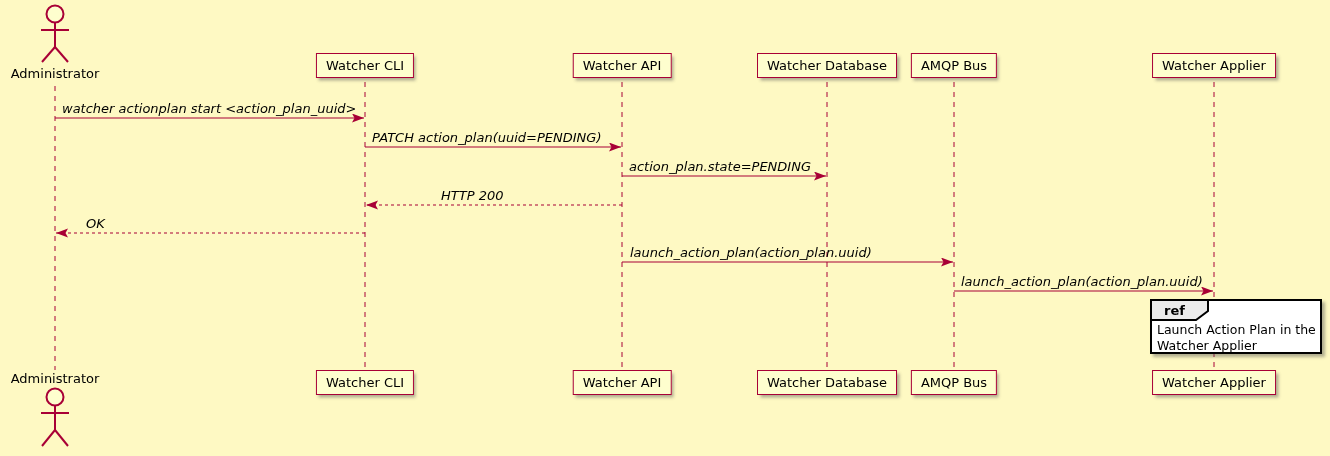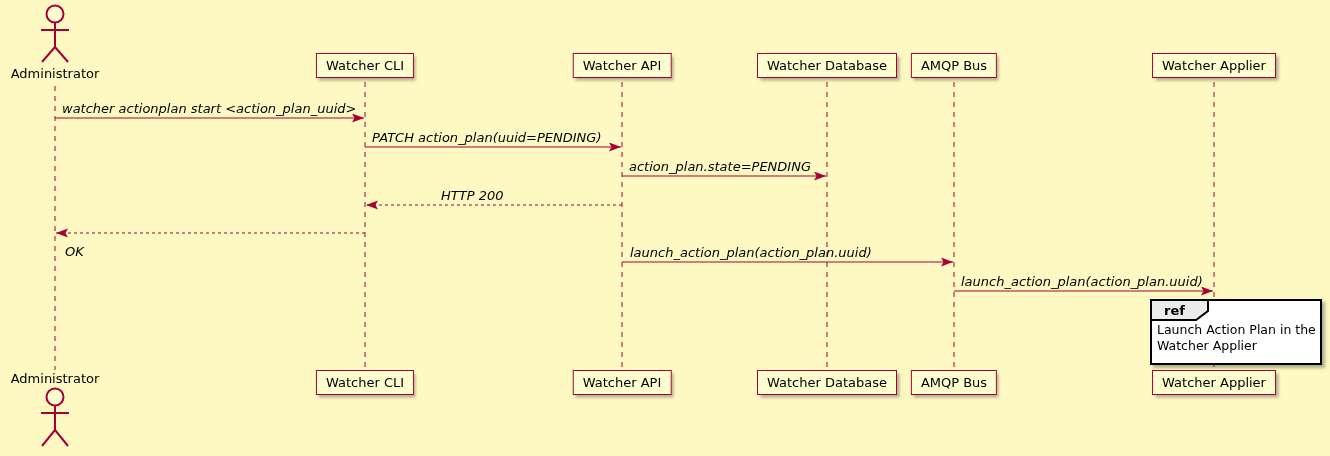--- a/index.html
+++ b/index.html
@@ -16,21 +16,21 @@
     white-space: nowrap; box-shadow: 2.5px 2.5px 3px rgba(80,80,80,0.45);
   }
   .actor-label {
     position: absolute; transform: translateX(-50%);
     font-size: 13px; line-height: 15px; white-space: nowrap;
   }
   .mlabel {
     position: absolute; font-size: 13px; line-height: 15px; white-space: nowrap; font-style: italic;
   }
   .ref-frame {
-    position: absolute; left: 1150px; top: 299px; width: 172px; height: 66px;
+    position: absolute; left: 1150px; top: 299px; width: 172px; height: 55px;
     background: #ffffff; border: 2px solid #000;
     box-shadow: 3px 3px 3px rgba(80,80,80,0.45); box-sizing: border-box;
   }
   .ref-tab { position: absolute; left: -2px; top: -2px; }
   .ref-body {
     position: absolute; left: 5px; top: 21px; right: 3px;
     font-size: 12.5px; line-height: 16px; white-space: nowrap;
   }
 </style>
 </head>
@@ -93,21 +93,21 @@
   <div class="pbox" style="left:365px;  top:370px;">Watcher CLI</div>
   <div class="pbox" style="left:622px;  top:370px;">Watcher API</div>
   <div class="pbox" style="left:827px;  top:370px;">Watcher Database</div>
   <div class="pbox" style="left:954px;  top:370px;">AMQP Bus</div>
   <div class="pbox" style="left:1214px; top:370px;">Watcher Applier</div>
 
   <div class="mlabel" style="left:62px;  top:101px;">watcher actionplan start &lt;action_plan_uuid&gt;</div>
   <div class="mlabel" style="left:372px; top:130px;">PATCH action_plan(uuid=PENDING)</div>
   <div class="mlabel" style="left:629px; top:159px;">action_plan.state=PENDING</div>
   <div class="mlabel" style="left:393px; top:188px;margin-left:48px;">HTTP 200</div>
-  <div class="mlabel" style="left:65px;  top:216px;margin-top:28px;">OK</div>
+  <div class="mlabel" style="left:86px;  top:216px;">OK</div>
   <div class="mlabel" style="left:630px; top:245px;">launch_action_plan(action_plan.uuid)</div>
   <div class="mlabel" style="left:961px; top:274px;">launch_action_plan(action_plan.uuid)</div>
 
   <div class="ref-frame">
     <svg class="ref-tab" width="64" height="23">
       <path d="M1,1 H58 V12 L46,21 H1 Z" fill="#EBEBEB" stroke="#000" stroke-width="2"></path>
       <text x="14" y="16" font-size="13" font-weight="bold" fill="#000">ref</text>
     </svg>
     <div class="ref-body">
       <div>Launch Action Plan in the</div>

